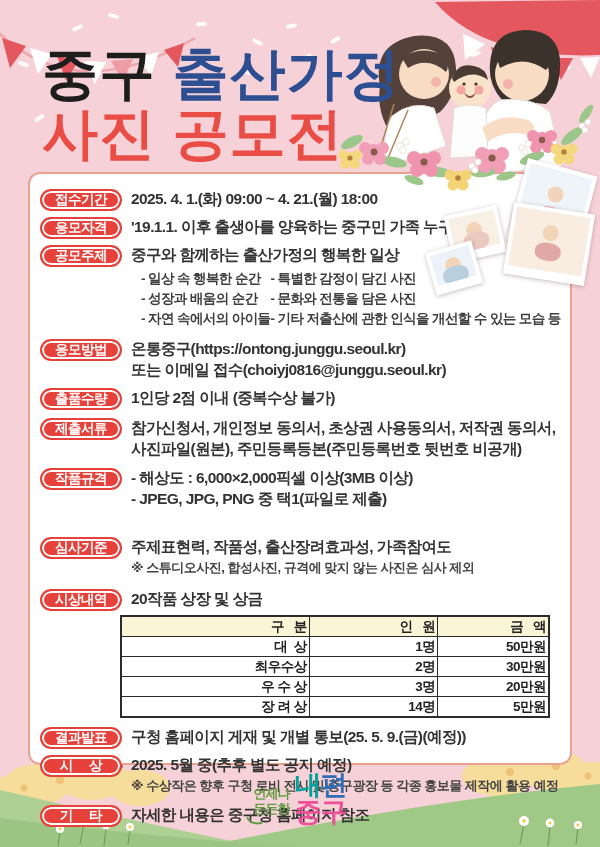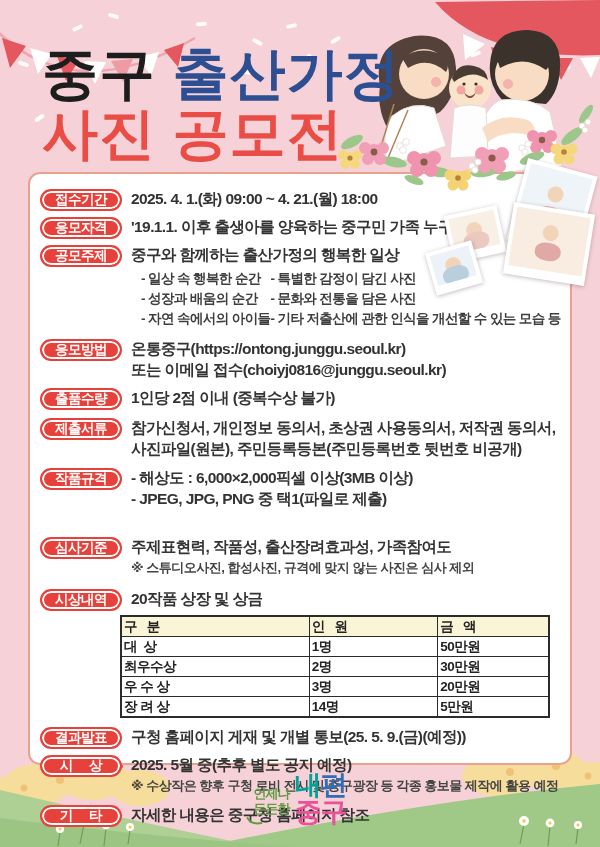--- a/index.html
+++ b/index.html
@@ -31,21 +31,21 @@
   .note { font-size:13px; font-weight:700; color:#444; line-height:19px; letter-spacing:-0.5px; white-space:nowrap; }
 
   .bullets { display:flex; margin:2px 0 2px 101px; }
   .bcol { display:flex; flex-direction:column; }
   .bcol1 { width:168px; }
   .bullet { font-size:13.5px; font-weight:700; color:#3e3e3e; line-height:20px; letter-spacing:-0.6px; white-space:nowrap; }
 
   
   .award-table { border-collapse:collapse; margin:4px 0 2px 80px; width:430px; }
   .award-table th, .award-table td { border:1px solid #2b2b2b; font-size:13.5px; font-weight:800;
-    color:#222; text-align:left; padding:1px 2px; line-height:17px; letter-spacing:-0.5px; }
+    color:#222; text-align:right; padding:1px 2px; line-height:17px; letter-spacing:-0.5px; }
   .award-table { border:2px solid #2b2b2b; }
   .award-table th { background:#faf5d6; }
   .c1 { width:44%; } .c2 { width:30%; } .c3 { width:26%; }
 
   
   .polaroid { position:absolute; background:#fff; padding:4px 4px 9px 4px;
     box-shadow:0 1px 4px rgba(90,60,60,.35); z-index:4; }
   .p-img { width:100%; height:100%; position:relative; overflow:hidden; }
   .p-img::before { content:""; position:absolute; width:16px; height:16px; border-radius:50%;
     background:#f2d4b8; left:50%; top:22%; transform:translateX(-50%); }

